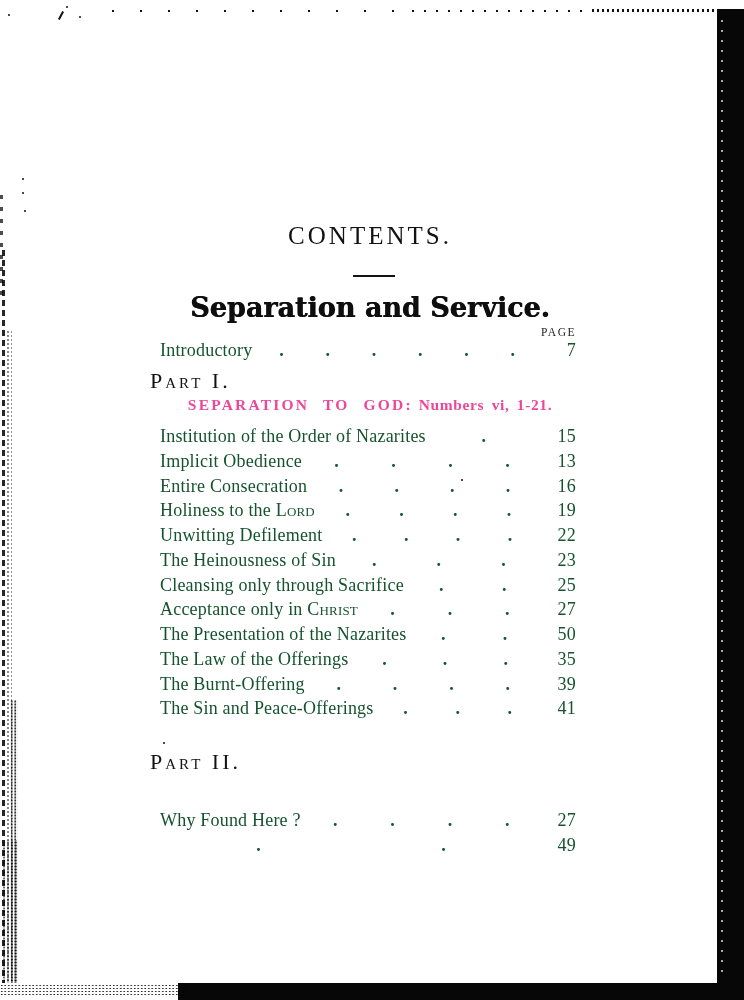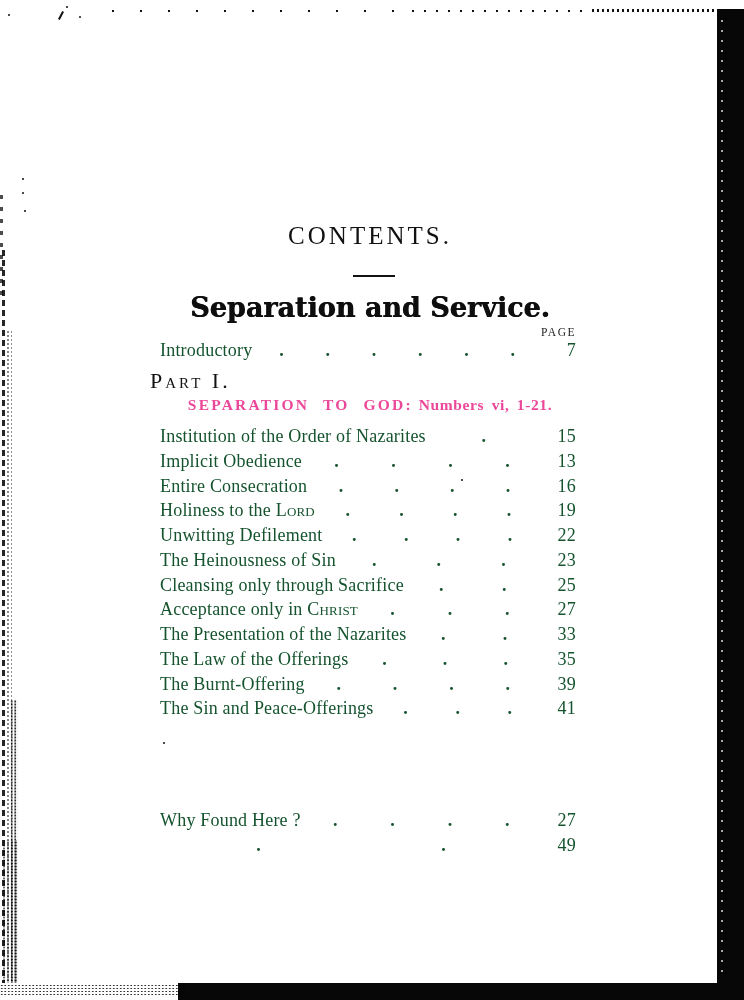--- a/index.html
+++ b/index.html
@@ -189,21 +189,21 @@
           <span>.</span>
         </span>
         <span class="pagenum">27</span>
       </div>
       <div class="toc-row">
         <span class="entry-title">The Presentation of the Nazarites</span>
         <span class="leader">
           <span>.</span>
           <span>.</span>
         </span>
-        <span class="pagenum">33</span>
+        <span class="pagenum">50</span>
       </div>
       <div class="toc-row">
         <span class="entry-title">The Law of the Offerings</span>
         <span class="leader">
           <span>.</span>
           <span>.</span>
           <span>.</span>
         </span>
         <span class="pagenum">35</span>
       </div>
@@ -221,20 +221,21 @@
         <span class="entry-title">The Sin and Peace-Offerings</span>
         <span class="leader">
           <span>.</span>
           <span>.</span>
           <span>.</span>
         </span>
         <span class="pagenum">41</span>
       </div>
     </div>
 
+  <div class="block part-heading ph-2">Part II.</div>
   <div class="toc-rows rows-p2">
       <div class="toc-row">
         <span class="entry-title">Why Found Here ?</span>
         <span class="leader">
           <span>.</span>
           <span>.</span>
           <span>.</span>
           <span>.</span>
         </span>
         <span class="pagenum">27</span>

